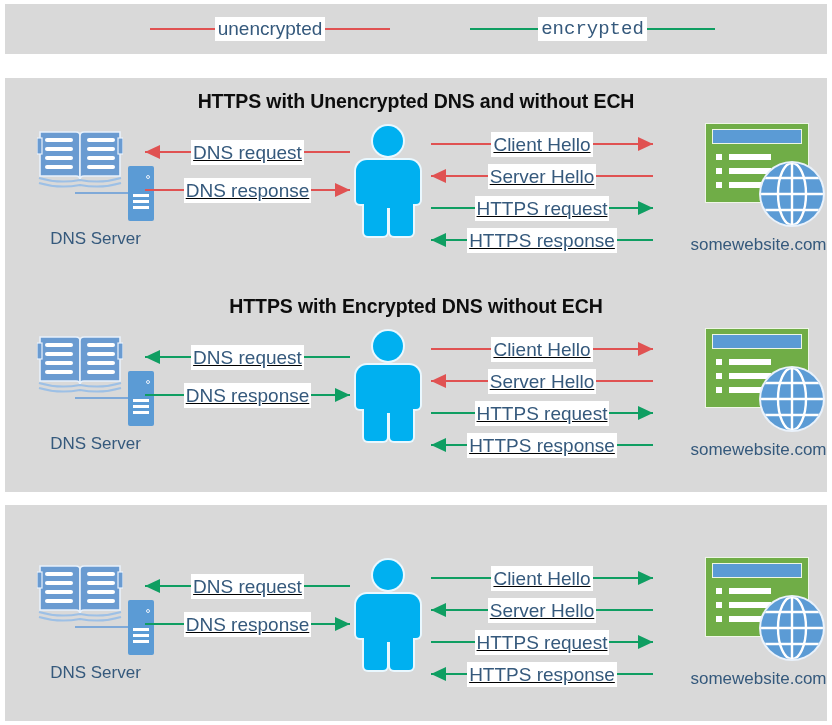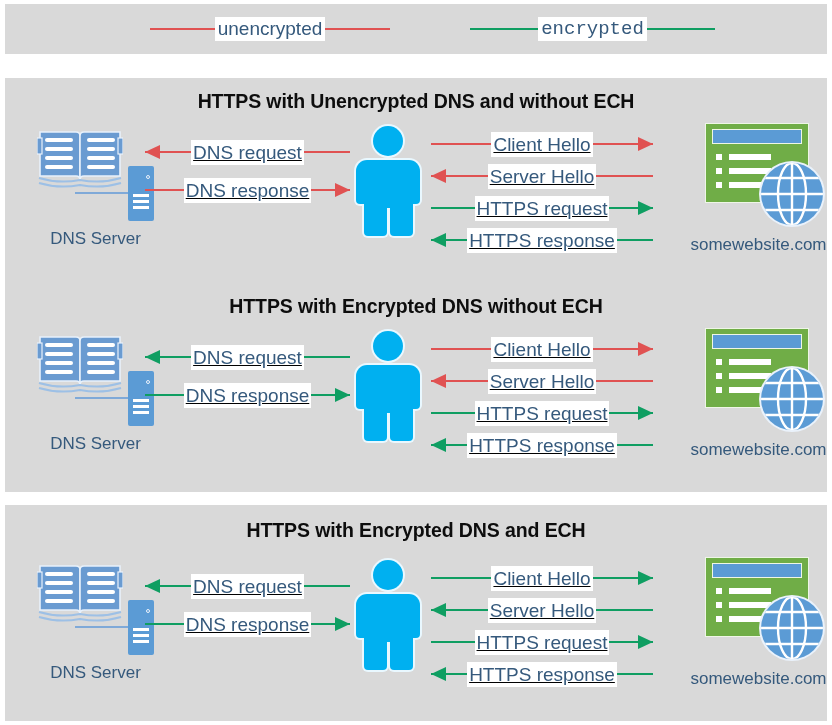--- a/index.html
+++ b/index.html
@@ -317,21 +317,20 @@
         </div>
         <div class="arrow-row" style="left: 426px; top: 149px; width: 222px;">
           <span class="a-line" style="background: rgb(15, 158, 98);"></span>
           <span class="a-head left" style="border-right-color: rgb(15, 158, 98);"></span>
           <span class="a-label">HTTPS response</span>
         </div>
       </div>
   </div>
 
   <div class="band" id="panel-3">
-    <div class="panel-title" style="top:14px;">HTTPS with Encrypted DNS and ECH</div>
     <div class="dns-group" style="top:55px;">
         <div class="book"><svg viewBox="0 0 86 66" width="86" height="66">
             <path d="M3 6 h36 q4 0 4 4 v44 q0 -4 -4 -4 H3 z" fill="#6a9bd1" stroke="#e8f1fb" stroke-width="1.6"></path>
             <path d="M83 6 h-36 q-4 0 -4 4 v44 q0 -4 4 -4 h36 z" fill="#6a9bd1" stroke="#e8f1fb" stroke-width="1.6"></path>
             <rect x="0" y="12" width="5" height="16" fill="#6a9bd1" stroke="#e8f1fb" stroke-width="1.2"></rect>
             <rect x="81" y="12" width="5" height="16" fill="#6a9bd1" stroke="#e8f1fb" stroke-width="1.2"></rect>
             <rect x="8" y="12" width="28" height="4" rx="2" fill="#ffffff"></rect>
             <rect x="8" y="21" width="28" height="4" rx="2" fill="#ffffff"></rect>
             <rect x="8" y="30" width="28" height="4" rx="2" fill="#ffffff"></rect>
             <rect x="8" y="39" width="28" height="4" rx="2" fill="#ffffff"></rect>

